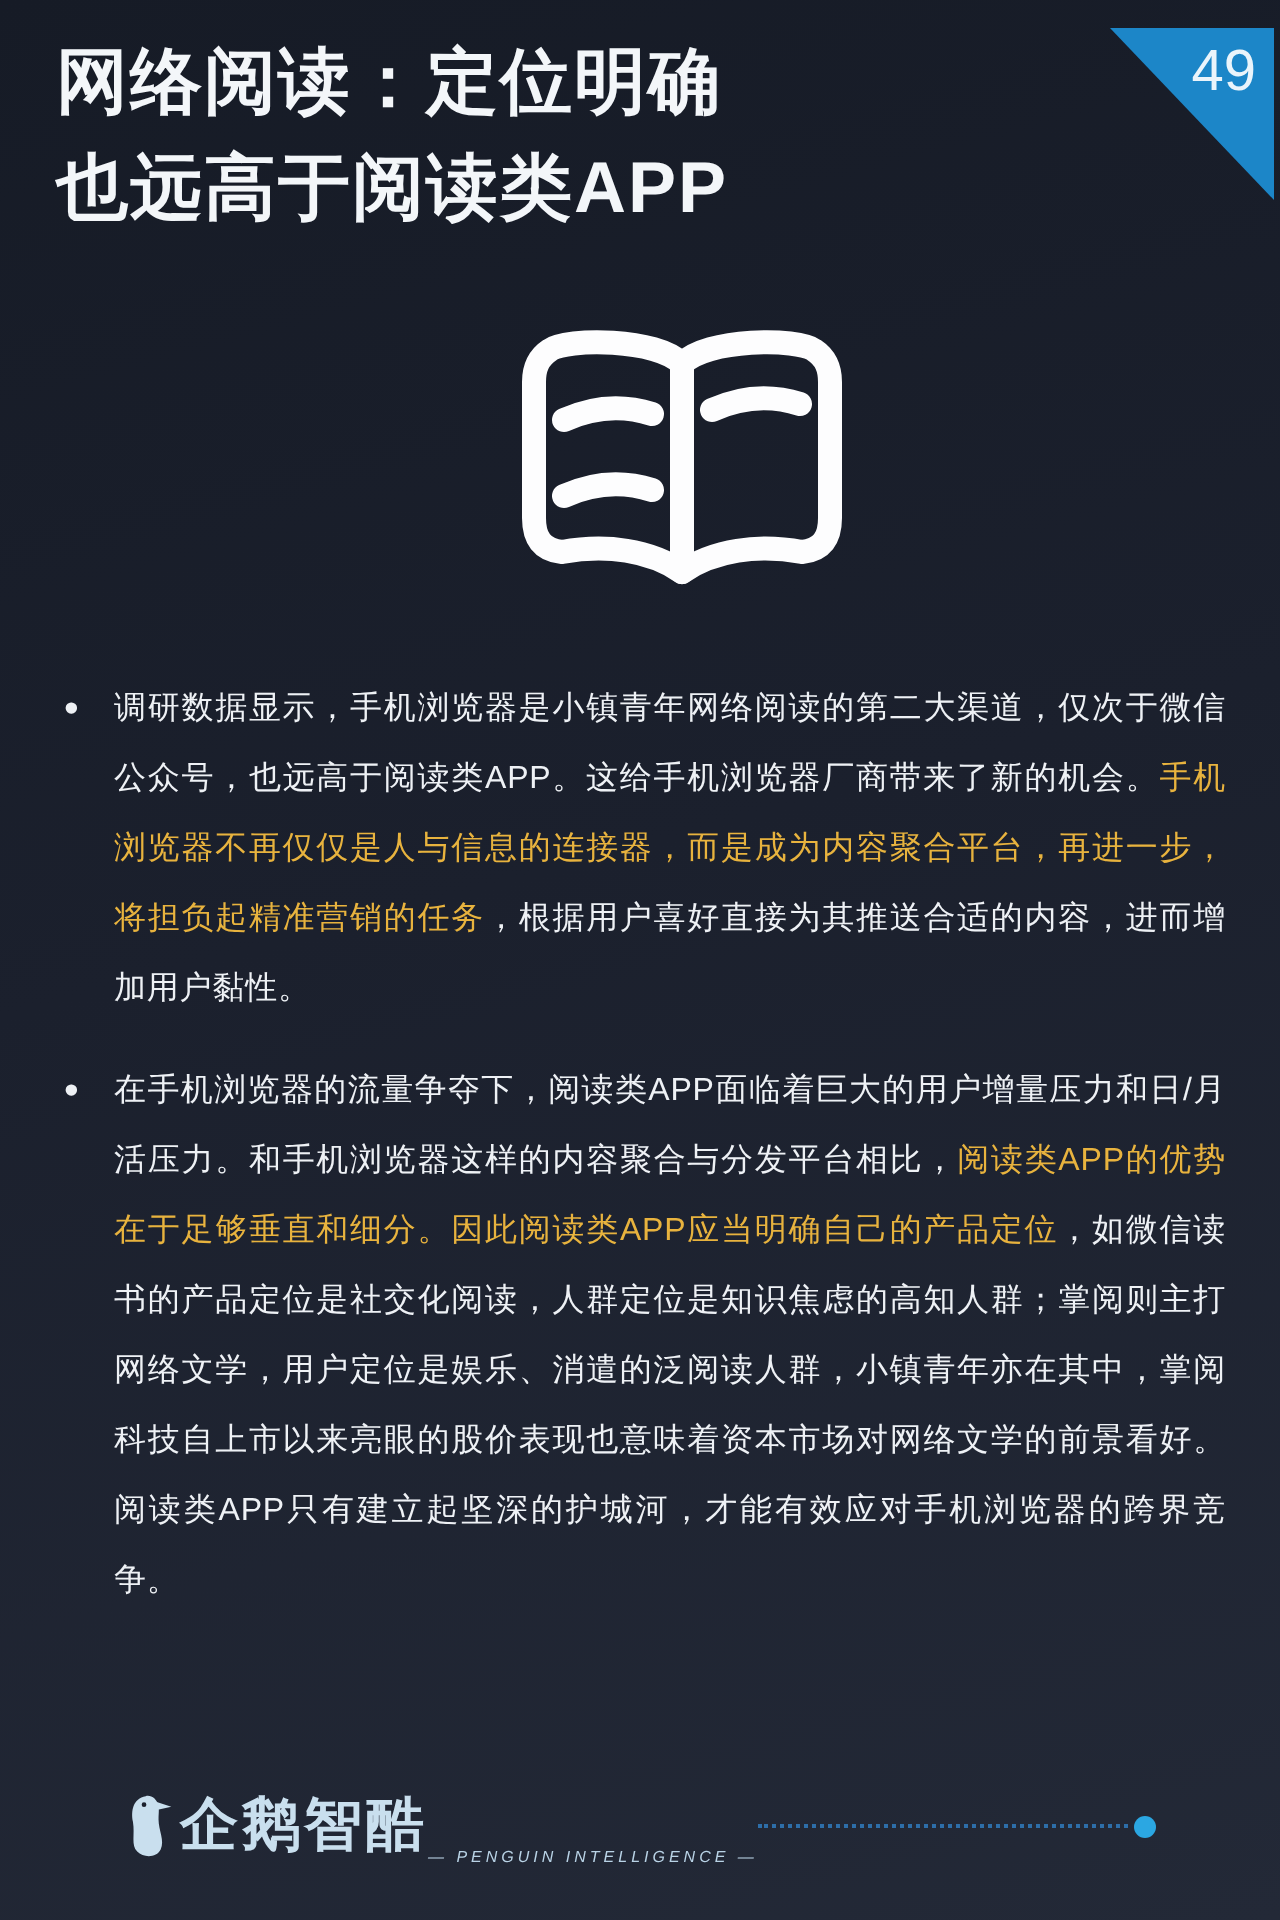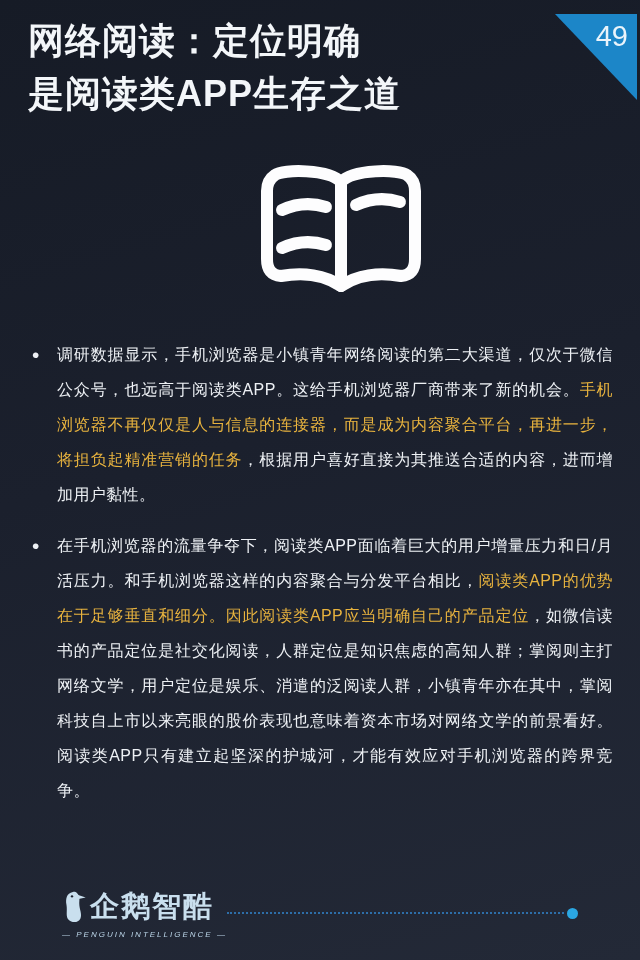--- a/index.html
+++ b/index.html
@@ -67,21 +67,21 @@
   }
   .btext .hl { color: #e8b33e; }
   
   .footer {
     position: absolute;
     left: 0; top: 882px;
     width: 640px; height: 62px;
     display: flex; align-items: center;
     padding: 0 62px;
   }
-  .logo { display: flex; flex-direction: column; align-items: flex-start; }
+  .logo { display: flex; flex-direction: row; align-items: flex-end; }
   .logo-row { display: flex; align-items: center; }
   .penguin { width: 26px; height: 32px; margin-right: 2px; }
   .logo-cn {
     font-size: 29px; font-weight: bold;
     color: #c9dfee; letter-spacing: 2px;
   }
   .logo-en {
     margin-top: 3px;
     font-size: 8px; letter-spacing: 2px;
     color: #b9d3e6; white-space: nowrap; font-style: italic;
@@ -102,21 +102,21 @@
 <body>
 
 <div class="slide">
 
   <div class="page-corner">
     <span class="page-num">49</span>
   </div>
 
   <h1 class="title">
     <span>网络阅读：定位明确</span><br>
-    <span>是阅读类APP生存之道</span>
+    <span>也远高于阅读类APP</span>
   </h1>
 
   <div class="icon-wrap">
     <svg viewBox="0 0 170 150" fill="none" stroke="#fdfdfe" stroke-width="12" stroke-linecap="round" stroke-linejoin="round">
       <path d="M85 26
                C 73 13, 27 13, 19 19
                C 13 23, 11 28, 11 35
                L 11 103
                C 11 113, 15 119, 25 120
                C 47 116, 69 119, 85 130

